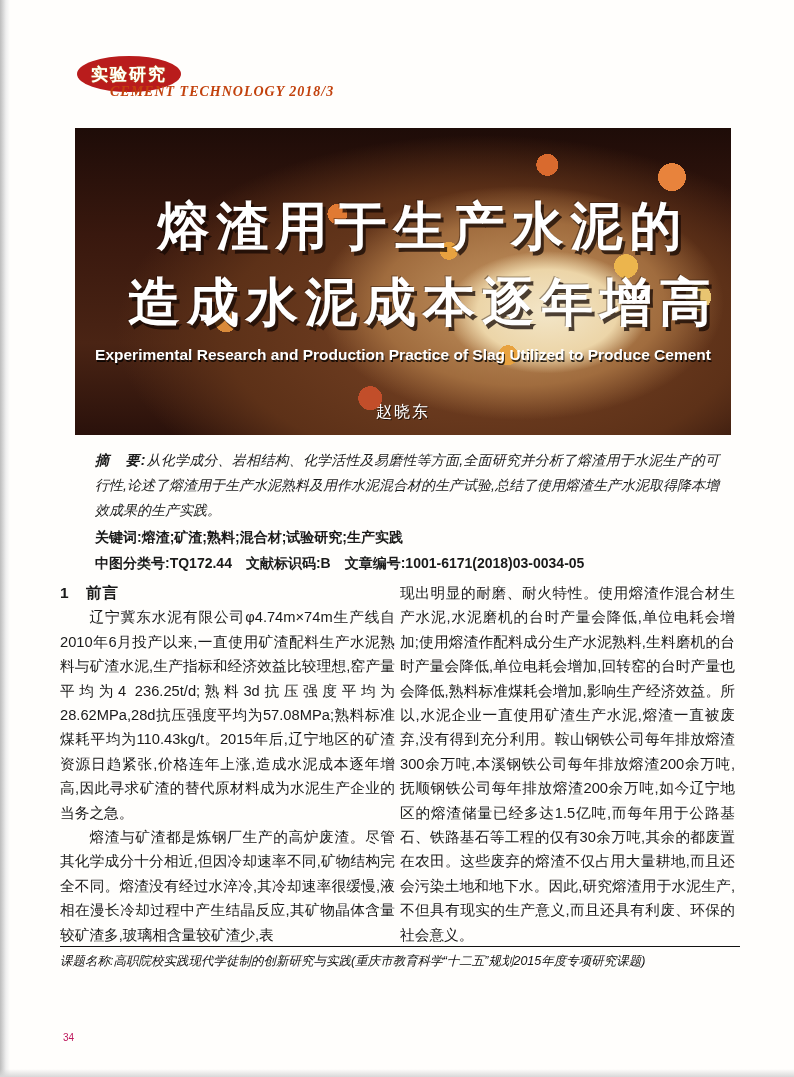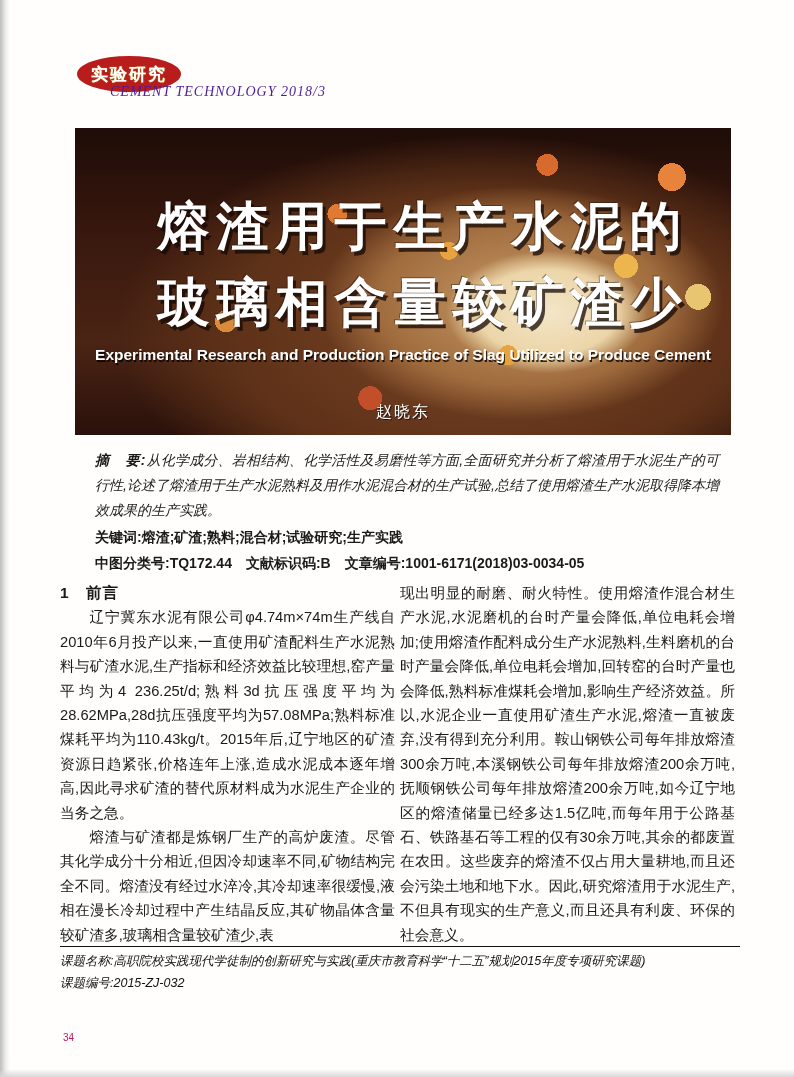--- a/index.html
+++ b/index.html
@@ -12,21 +12,21 @@
     background:linear-gradient(90deg,#bdbdbd,#efefef 60%,rgba(255,255,255,0));}
   .scan-edge-bottom{position:absolute;left:0;bottom:0;width:794px;height:8px;
     background:linear-gradient(0deg,#d8d8d8,rgba(255,255,255,0));}
 
   
   .badge{position:absolute;left:77px;top:56px;width:104px;height:36px;border-radius:50%;
     background:#b91c1c;display:flex;align-items:center;justify-content:center;
     color:#ffffff;font-weight:bold;font-size:17px;letter-spacing:2px;
     text-shadow:0 0 1px #cdeb4a;}
   .journal-line{position:absolute;left:110px;top:84px;font-family:"Liberation Serif",serif;
-    font-style:italic;font-weight:normal;font-size:14px;color:#4c1d95;letter-spacing:1px;}
+    font-style:italic;font-weight:bold;font-size:14px;color:#c2410c;letter-spacing:1px;}
 
   
   .banner{position:absolute;left:75px;top:128px;width:656px;height:307px;overflow:hidden;
     background-color:#2b120d;
     background-image:
       radial-gradient(circle 14px at 91% 16%, #e8833c 99%, transparent 100%),
       radial-gradient(circle 11px at 72% 12%, #d96a2e 99%, transparent 100%),
       radial-gradient(circle 12px at 84% 45%, #ecb54d 99%, transparent 100%),
       radial-gradient(circle 10px at 40% 28%, #e07a33 99%, transparent 100%),
       radial-gradient(circle 9px at 57% 40%, #e8a23f 99%, transparent 100%),
@@ -77,21 +77,21 @@
 <div class="scan-edge-bottom"></div>
 
 <div class="badge">
   <span>实验研究</span>
 </div>
 
 <div class="journal-line">CEMENT TECHNOLOGY 2018/3</div>
 
 <div class="banner">
   <div class="banner-title l1">熔渣用于生产水泥的</div>
-  <div class="banner-title l2">玻璃相含量较矿渣少</div>
+  <div class="banner-title l2">造成水泥成本逐年增高</div>
   <div class="banner-sub">Experimental Research and Production Practice of Slag Utilized to Produce Cement</div>
   <div class="banner-author">赵晓东</div>
 </div>
 
 <div class="meta">
   <p class="abstract"><span class="lbl">摘　要:</span><span>从化学成分、岩相结构、化学活性及易磨性等方面,全面研究并分析了熔渣用于水泥生产的可行性,论述了熔渣用于生产水泥熟料及用作水泥混合材的生产试验,总结了使用熔渣生产水泥取得降本增效成果的生产实践。</span></p>
   <p class="kw"><span class="lbl">关键词:</span><span>熔渣;矿渣;熟料;混合材;试验研究;生产实践</span></p>
   <p class="clc">中图分类号:TQ172.44　文献标识码:B　文章编号:1001-6171(2018)03-0034-05</p>
 </div>
 
@@ -102,16 +102,15 @@
     <p class="ind">熔渣与矿渣都是炼钢厂生产的高炉废渣。尽管其化学成分十分相近,但因冷却速率不同,矿物结构完全不同。熔渣没有经过水淬冷,其冷却速率很缓慢,液相在漫长冷却过程中产生结晶反应,其矿物晶体含量较矿渣多,玻璃相含量较矿渣少,表</p>
   </div>
   <div class="col">
     <p>现出明显的耐磨、耐火特性。使用熔渣作混合材生产水泥,水泥磨机的台时产量会降低,单位电耗会增加;使用熔渣作配料成分生产水泥熟料,生料磨机的台时产量会降低,单位电耗会增加,回转窑的台时产量也会降低,熟料标准煤耗会增加,影响生产经济效益。所以,水泥企业一直使用矿渣生产水泥,熔渣一直被废弃,没有得到充分利用。鞍山钢铁公司每年排放熔渣300余万吨,本溪钢铁公司每年排放熔渣200余万吨,抚顺钢铁公司每年排放熔渣200余万吨,如今辽宁地区的熔渣储量已经多达1.5亿吨,而每年用于公路基石、铁路基石等工程的仅有30余万吨,其余的都废置在农田。这些废弃的熔渣不仅占用大量耕地,而且还会污染土地和地下水。因此,研究熔渣用于水泥生产,不但具有现实的生产意义,而且还具有利废、环保的社会意义。</p>
   </div>
 </div>
 
 <div class="footnote">
   <div class="rule"></div>
   <p>课题名称:高职院校实践现代学徒制的创新研究与实践(重庆市教育科学“十二五”规划2015年度专项研究课题)</p>
-  <p>课题编号:2015-ZJ-032</p>
 </div>
 
 <div class="page-number">34</div>
 
 </body></html>

